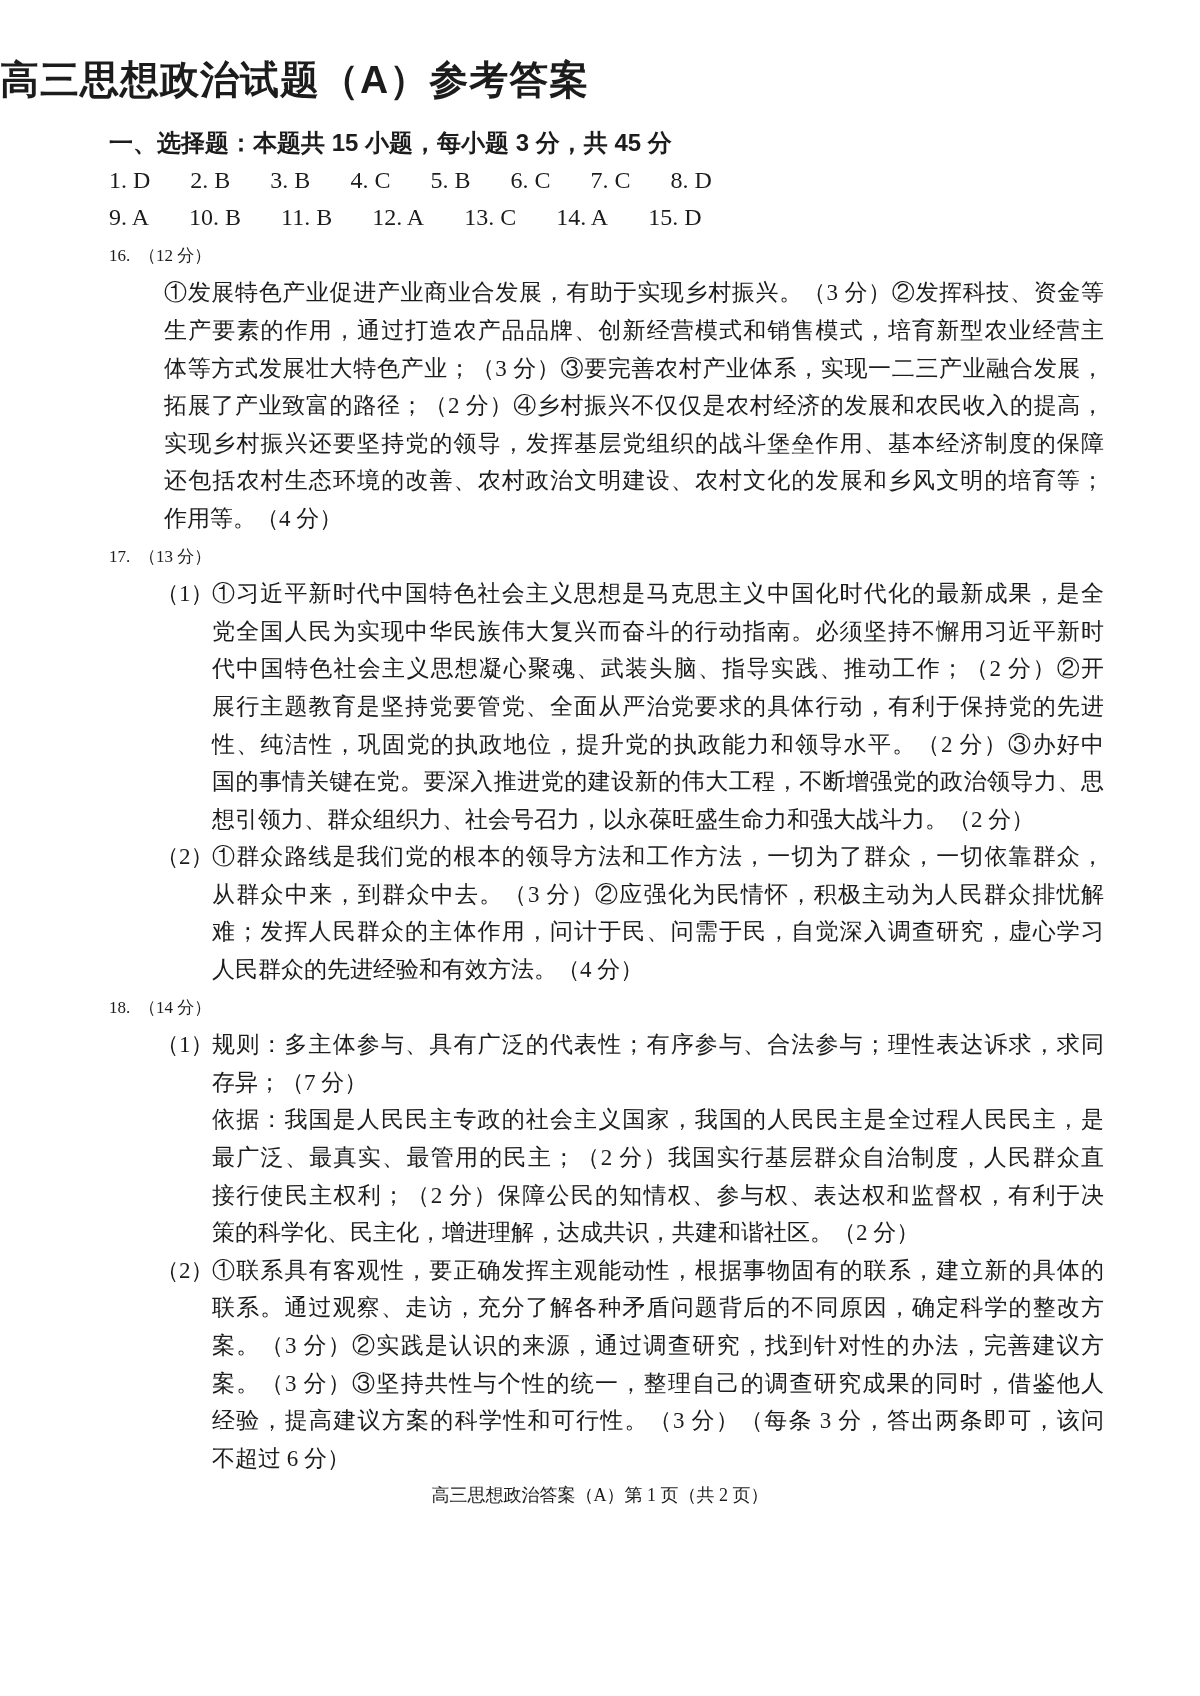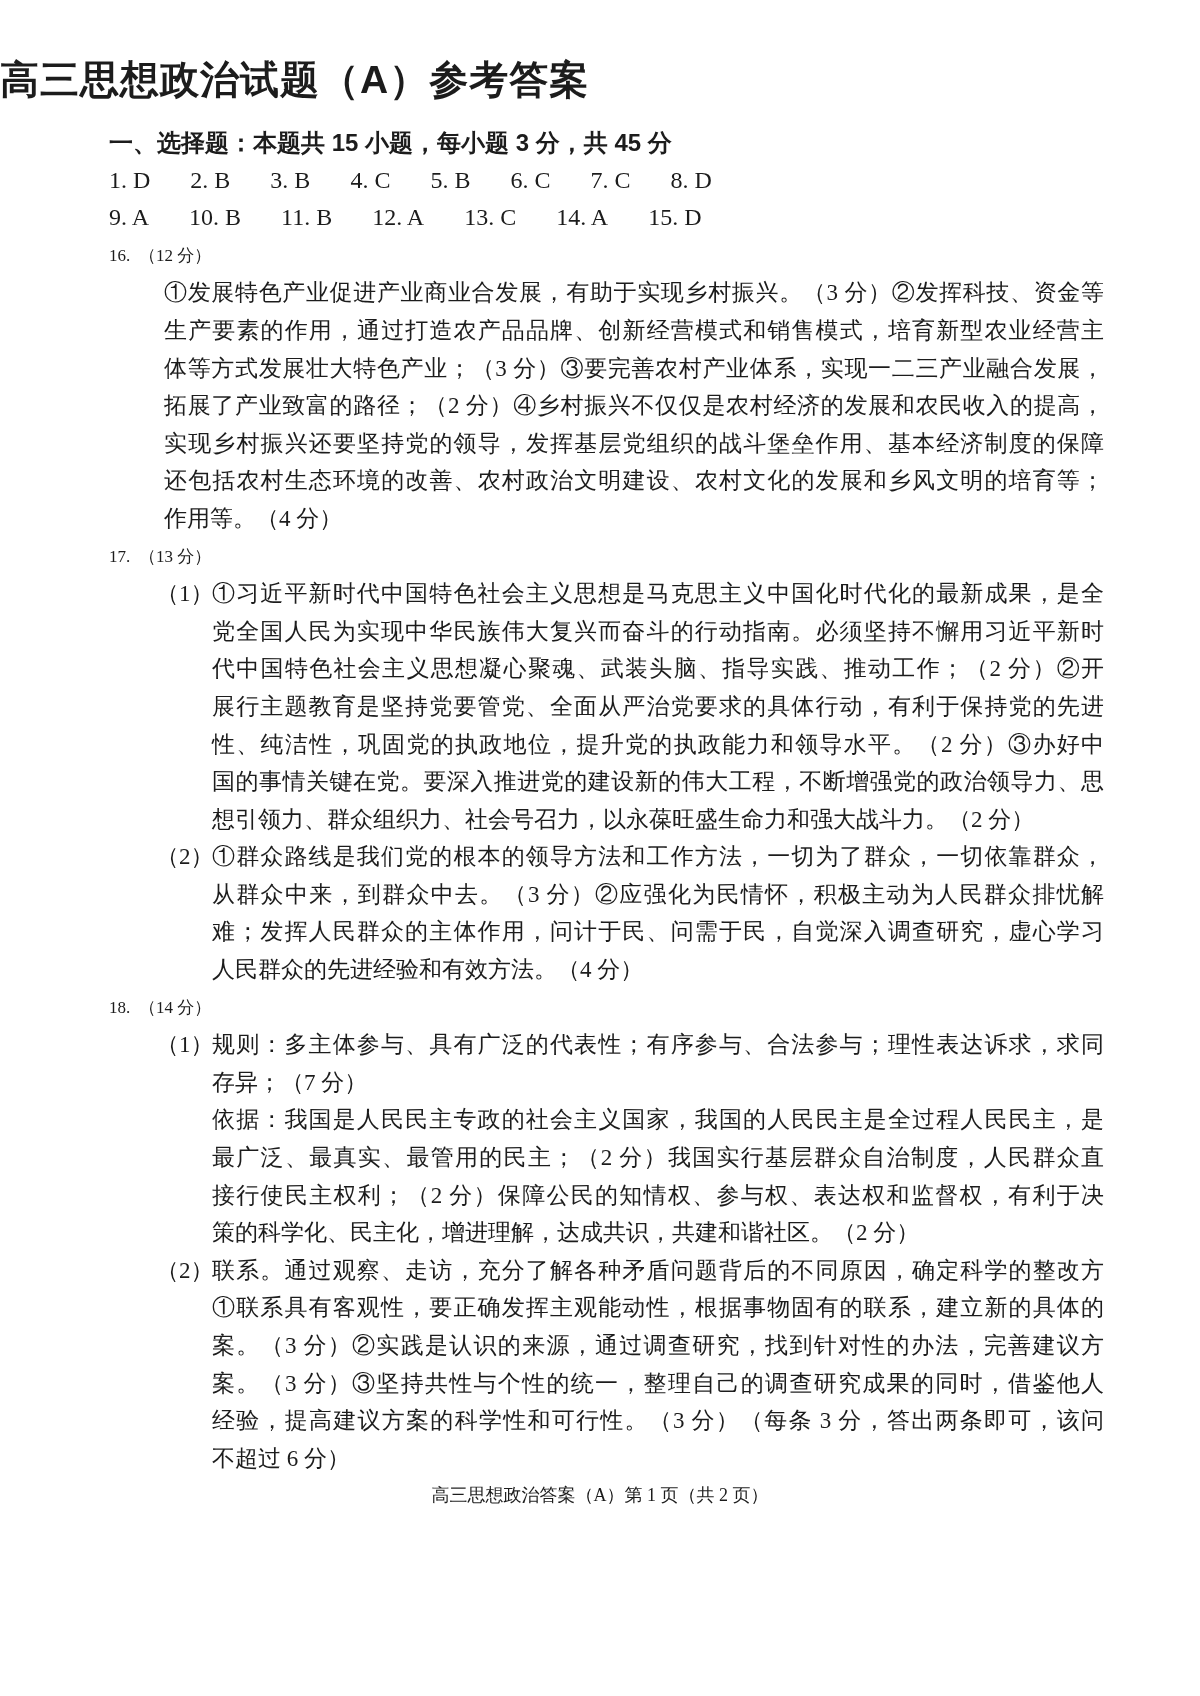--- a/index.html
+++ b/index.html
@@ -110,22 +110,22 @@
               <div class="line">存异；（7 分）</div>
               <div class="line fill">依据：我国是人民民主专政的社会主义国家，我国的人民民主是全过程人民民主，是</div>
               <div class="line fill">最广泛、最真实、最管用的民主；（2 分）我国实行基层群众自治制度，人民群众直</div>
               <div class="line fill">接行使民主权利；（2 分）保障公民的知情权、参与权、表达权和监督权，有利于决</div>
               <div class="line">策的科学化、民主化，增进理解，达成共识，共建和谐社区。（2 分）</div>
             </div>
           </div>
           <div class="block with-marker">
             <span class="marker">（2）</span>
             <div class="lines">
+              <div class="line fill">①联系具有客观性，要正确发挥主观能动性，根据事物固有的联系，建立新的具体的</div>
               <div class="line fill">联系。通过观察、走访，充分了解各种矛盾问题背后的不同原因，确定科学的整改方</div>
-              <div class="line fill">①联系具有客观性，要正确发挥主观能动性，根据事物固有的联系，建立新的具体的</div>
               <div class="line fill">案。（3 分）②实践是认识的来源，通过调查研究，找到针对性的办法，完善建议方</div>
               <div class="line fill">案。（3 分）③坚持共性与个性的统一，整理自己的调查研究成果的同时，借鉴他人</div>
               <div class="line fill">经验，提高建议方案的科学性和可行性。（3 分）（每条 3 分，答出两条即可，该问</div>
               <div class="line">不超过 6 分）</div>
             </div>
           </div>
         </div>
       </div>
   </div>
   <div class="footer">高三思想政治答案（A）第 1 页（共 2 页）</div>

